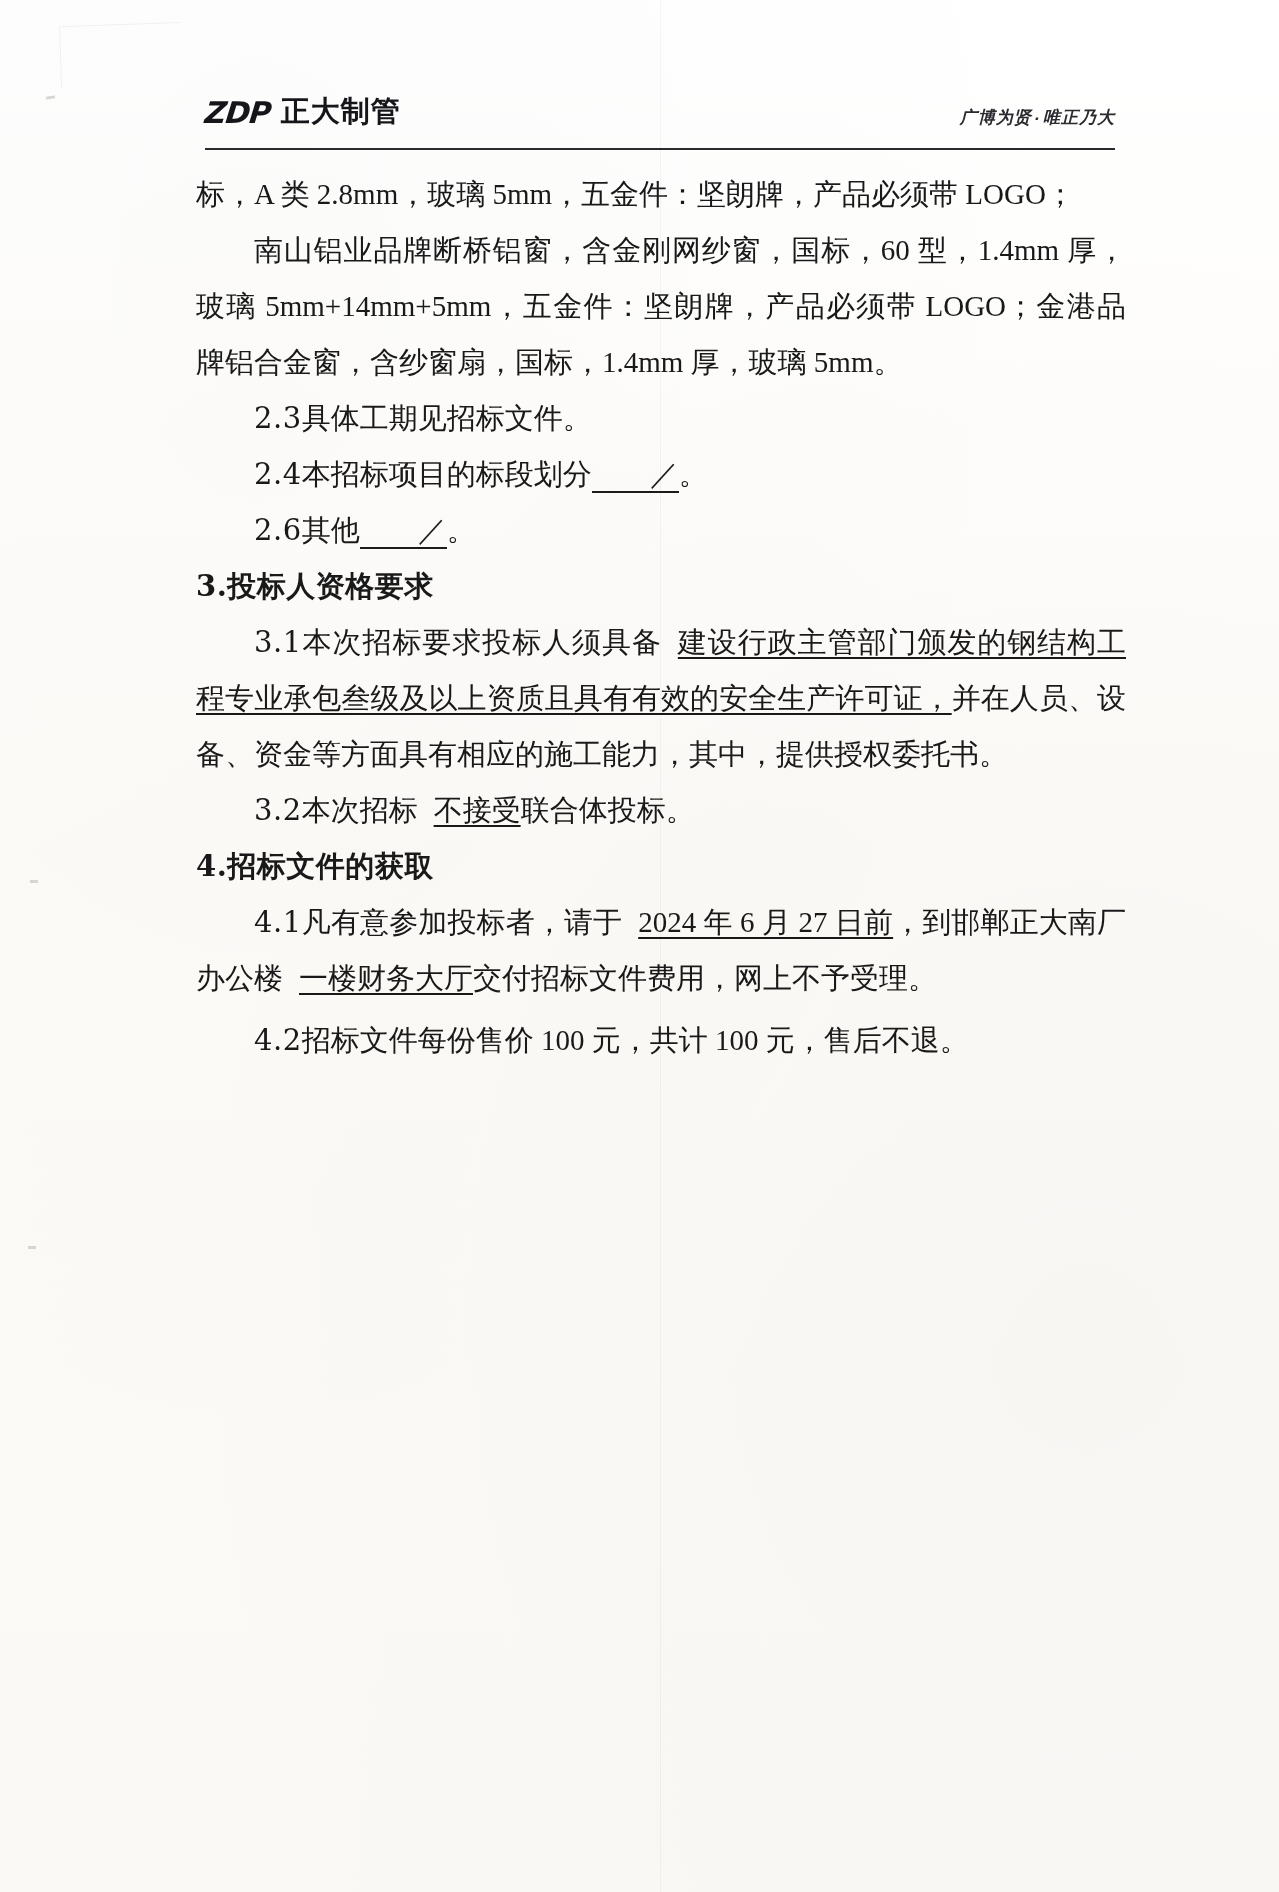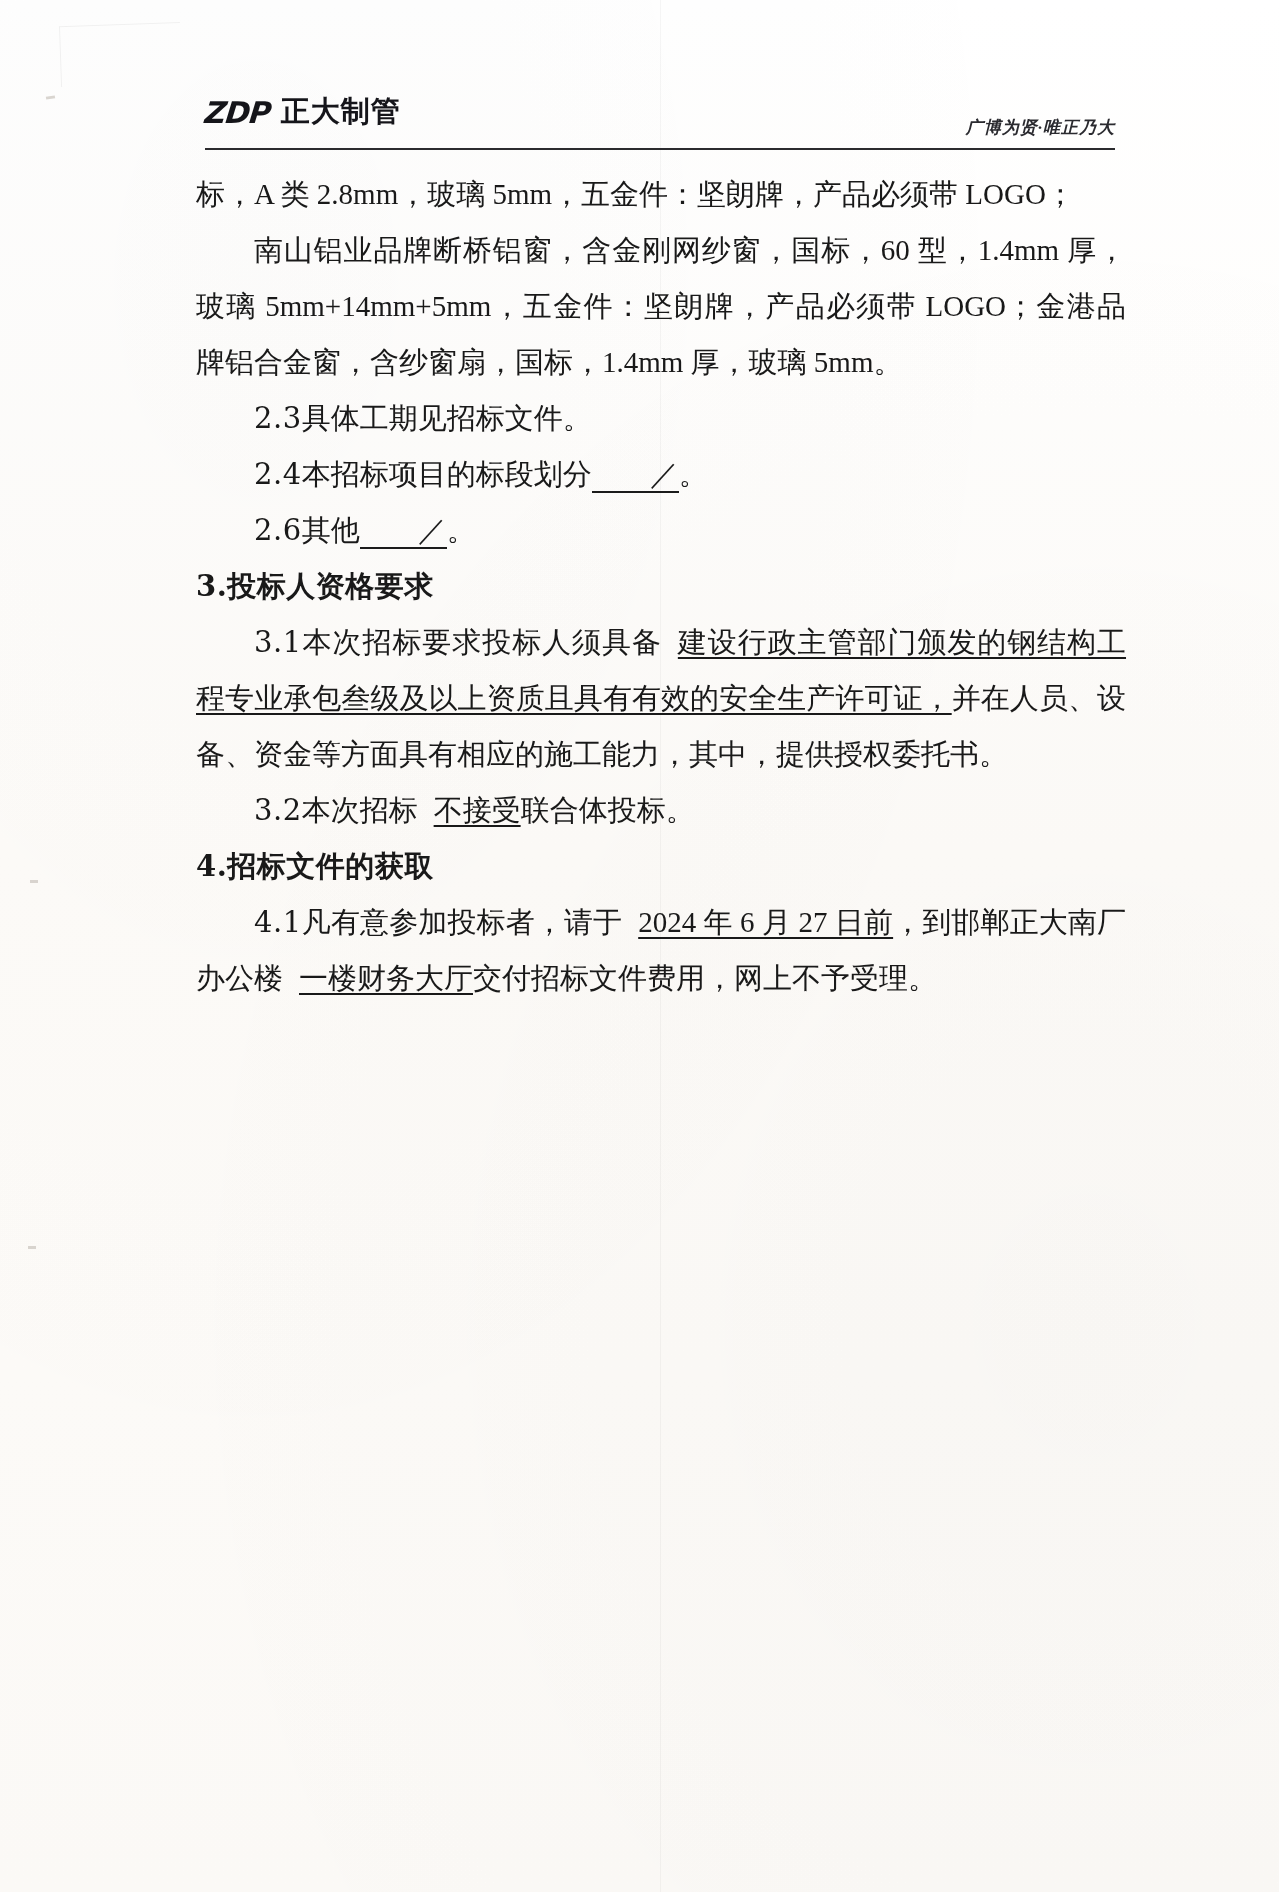--- a/index.html
+++ b/index.html
@@ -68,27 +68,26 @@
     font-family: "DejaVu Sans", sans-serif;
     font-weight: 700;
     font-size: 29px;
     letter-spacing: 1px;
     color: #15151a;
   }
   .slogan {
     position: absolute;
     right: 0;
     top: 14px;
-    font-family: Liberation Serif, serif;
+    font-family: Liberation Mono, monospace;
     font-weight: 700;
     font-size: 17px;
     letter-spacing: 1px;
     color: #2a2a2f;
     font-style: italic;
-    margin-top: 10px;
   }
   .rule {
     position: absolute;
     left: 205px;
     top: 148px;
     width: 910px;
     height: 2px;
     background: #2b2b2e;
   }
 
@@ -213,16 +212,19 @@
       <p class="p heading">
         <span>4.</span><span>招标文件的获取</span>
       </p>
 
       <p class="p indent">
         <span class="num">4.1</span><span>凡有意参加投标者，请于</span><span class="u">2024 年 6 月 27 日前</span><span>，到邯郸正大南厂办公楼</span><span class="u">一楼财务大厅</span><span>交付招标文件费用，网上不予受理。</span>
       </p>
 
       <div class="spacer-sm"></div>
 
+      <p class="p indent">
+        <span class="num">4.2</span><span>招标文件每份售价 100 元，共计 100 元，售后不退。</span>
+      </p>
 
     </div>
   </div>
 </div>
 
 </body></html>

